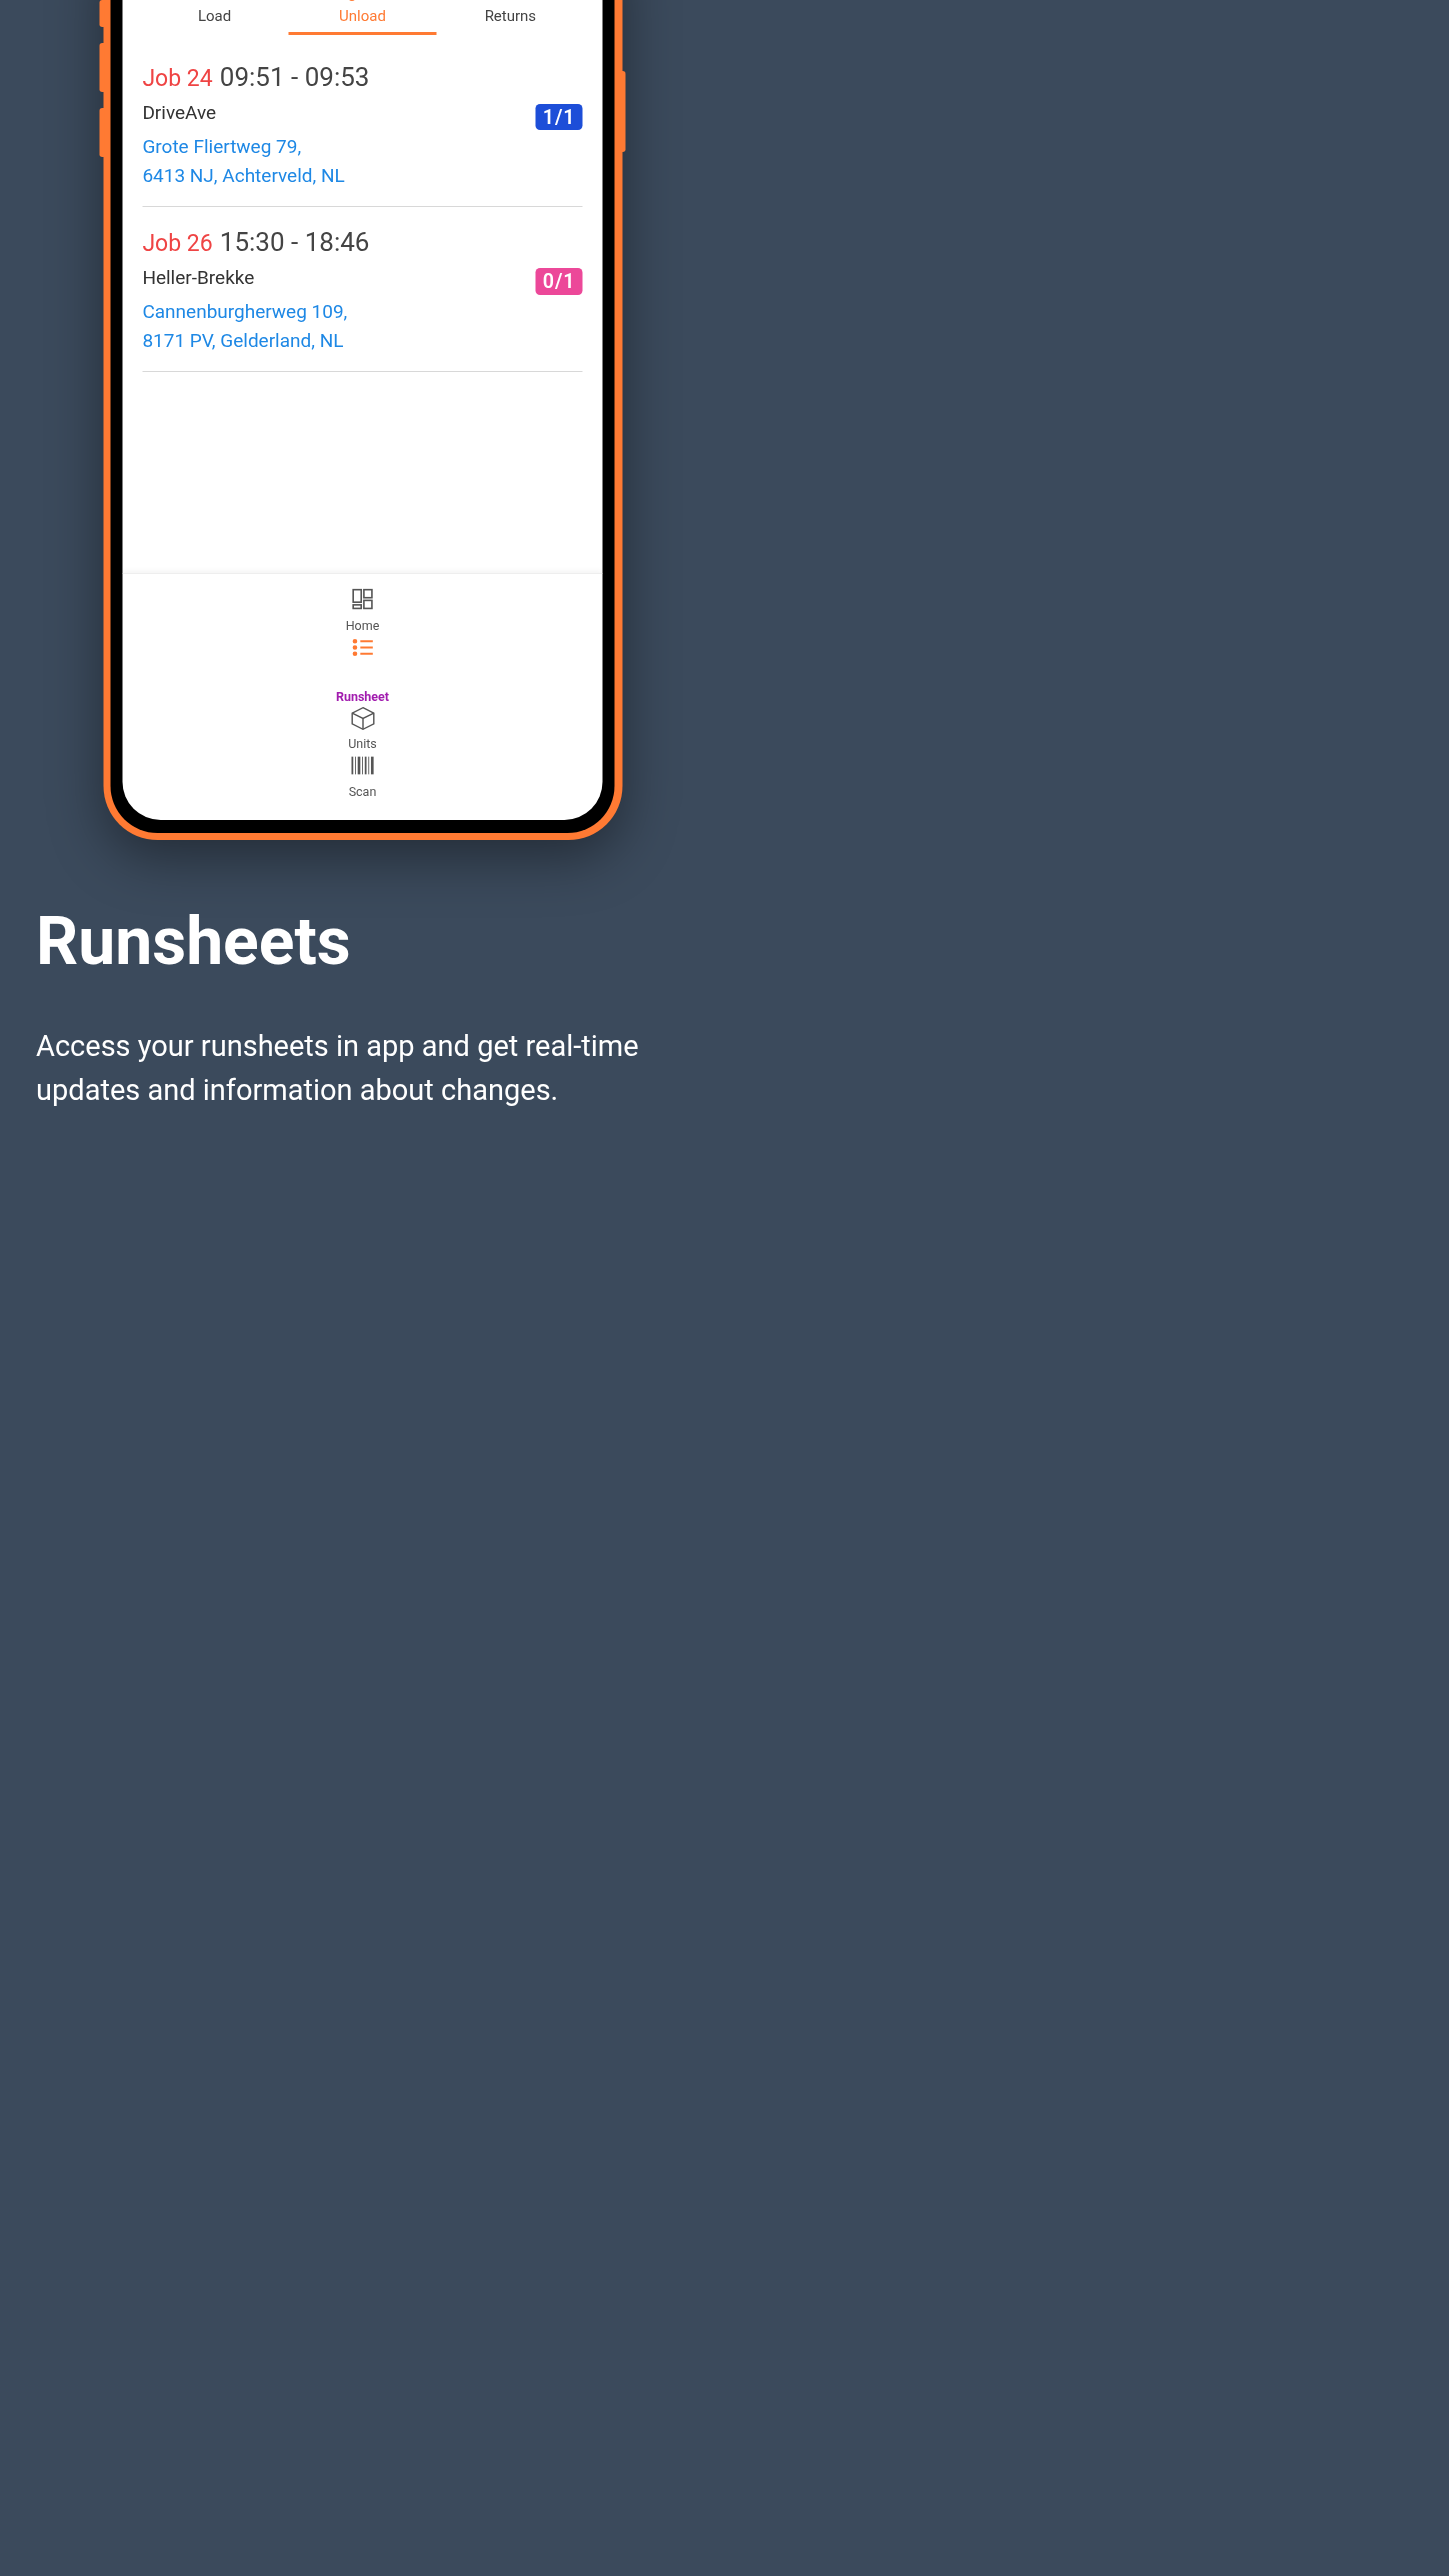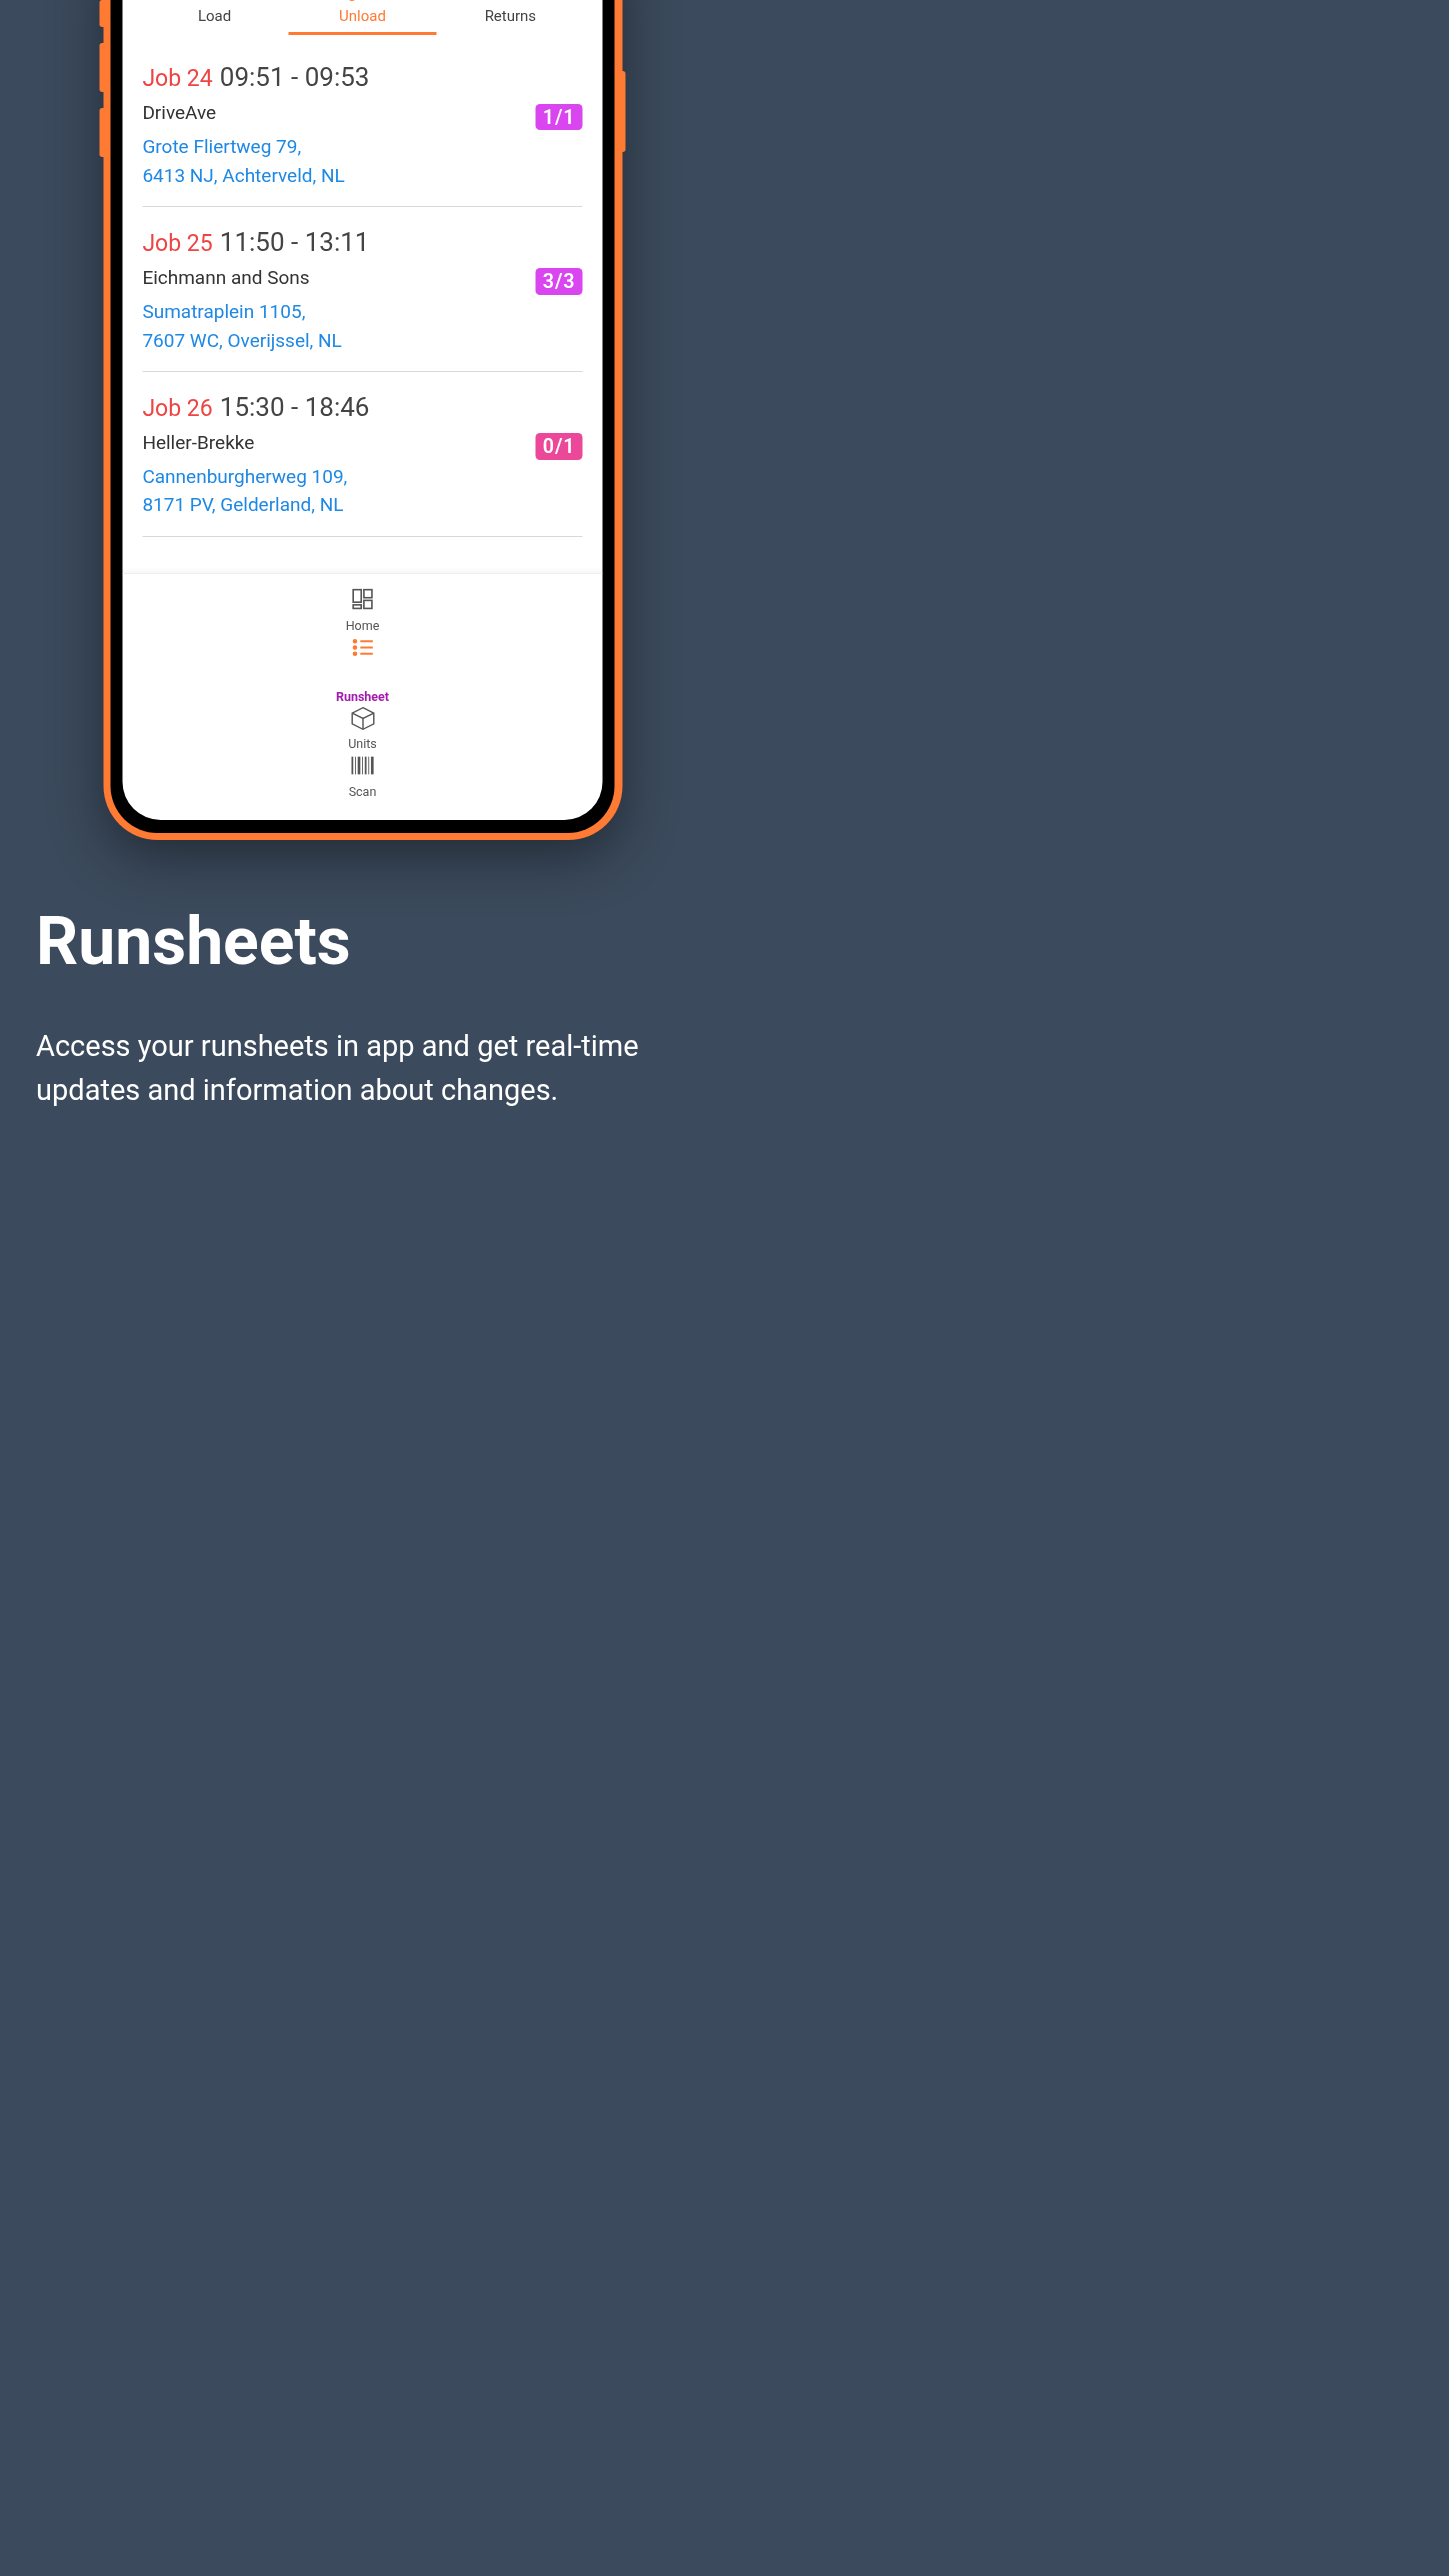--- a/index.html
+++ b/index.html
@@ -113,21 +113,21 @@
   position: absolute;
   right: 0;
   top: 61px;
   padding: 1.8px 7.2px;
   border-radius: 4.5px;
   font-size: 19.7px;
   font-weight: 600;
   color: #fff;
   letter-spacing: 0.9px;
 }
-.badge-green { background: #d946ef; }
+.badge-green { background: #1d4ed8; }
 .badge-gray { background: #ec4899; }
 
 .bottom-nav {
   display: flex;
   justify-content: space-around;
   padding: 10.7px 9px 21.5px 9px;
   border-top: 0.9px solid #eee;
   box-shadow: 0 -1.8px 5.4px rgba(0,0,0,0.05);
   flex-direction: column;
 }
@@ -220,32 +220,20 @@
             <span class="job-time">09:51 - 09:53</span>
           </div>
           <div class="job-company">DriveAve</div>
           <div class="job-address">
             <span>Grote Fliertweg 79,</span><br>
             <span>6413 NJ,  Achterveld, NL</span>
           </div>
           <div class="job-badge badge-green">1/1</div>
         </div>
 
-        <div class="job">
-          <div class="job-title-row">
-            <span class="job-number">Job 25</span>
-            <span class="job-time">11:50 - 13:11</span>
-          </div>
-          <div class="job-company">Eichmann and Sons</div>
-          <div class="job-address">
-            <span>Sumatraplein 1105,</span><br>
-            <span>7607 WC, Overijssel, NL</span>
-          </div>
-          <div class="job-badge badge-green">3/3</div>
-        </div>
 
         <div class="job">
           <div class="job-title-row">
             <span class="job-number">Job 26</span>
             <span class="job-time">15:30 - 18:46</span>
           </div>
           <div class="job-company">Heller-Brekke</div>
           <div class="job-address">
             <span>Cannenburgherweg 109,</span><br>
             <span>8171 PV, Gelderland, NL</span>

